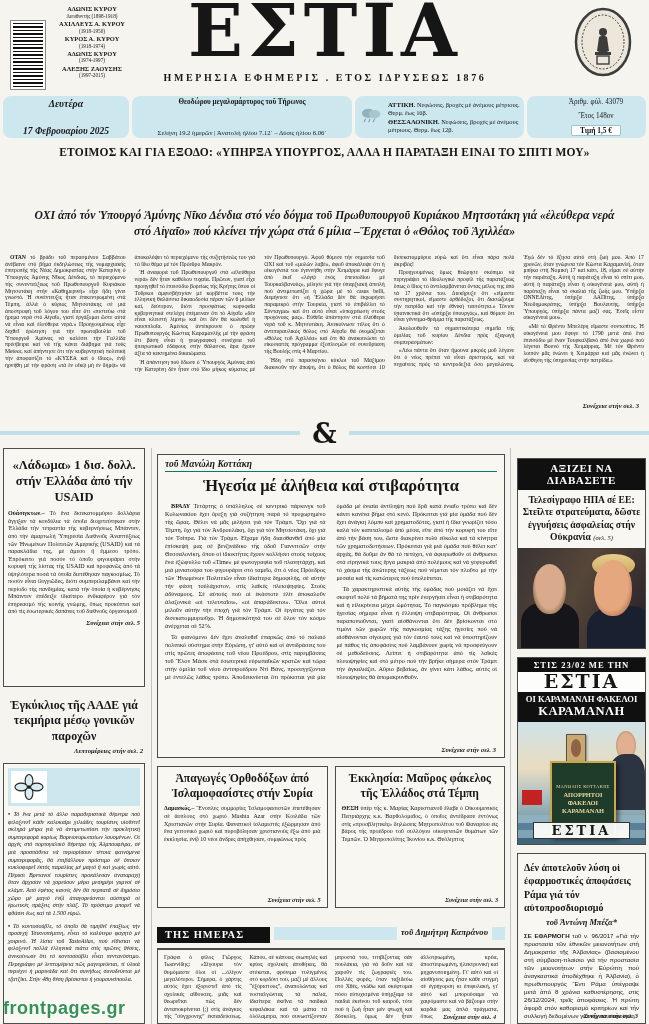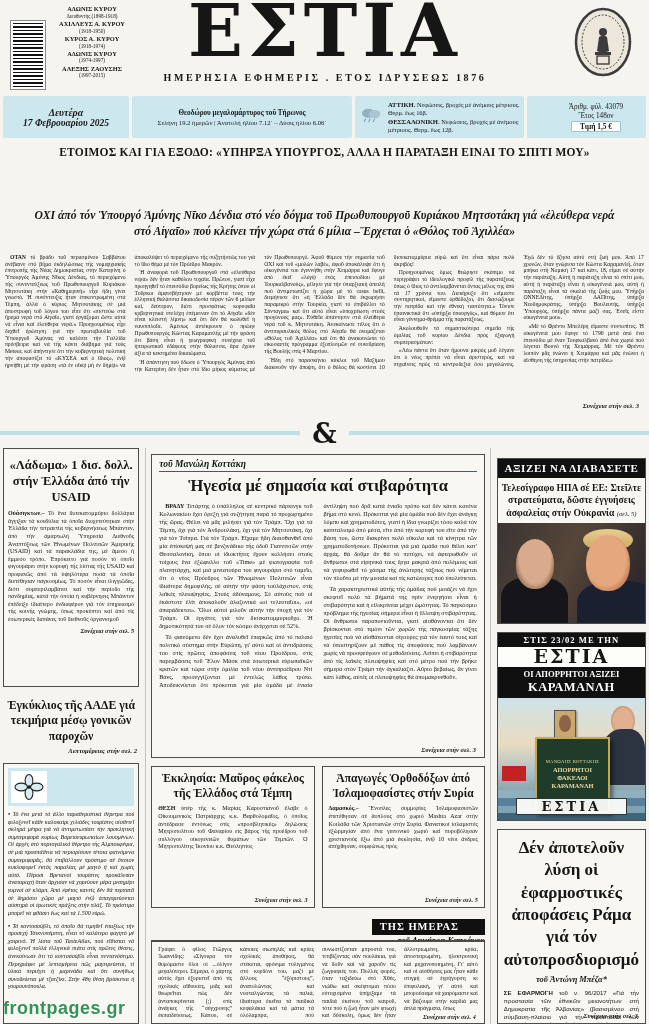--- a/index.html
+++ b/index.html
@@ -17,22 +17,22 @@
   .director-note{font-size:5.2px;margin-bottom:1px;}
   .paper-title{position:absolute;left:145px;width:360px;top:-4px;text-align:center;
                font-family:"DejaVu Serif",serif;font-weight:bold;font-size:72px;line-height:70px;
                letter-spacing:5px;}
   .paper-subtitle{position:absolute;left:140px;width:370px;top:72px;text-align:center;
                   font-weight:bold;font-size:10px;letter-spacing:2.6px;}
   .emblem{position:absolute;right:16px;top:6px;width:60px;height:72px;}
 
   
   .infobar{position:absolute;top:96px;left:3px;right:3px;height:42px;display:flex;gap:3px;}
-  .ib-box{background:#cde7ef;border-radius:2px;display:flex;flex-direction:column;
-          align-items:center;justify-content:center;text-align:center;padding:2px 4px;}
+  .ib-box{background:#cde7ef;border-radius:8px;display:flex;flex-direction:column;
+          align-items:center;justify-content:space-between;text-align:center;padding:2px 4px;}
   .ib-date{width:118px;font-style:italic;font-weight:bold;}
   .ib-date .l1{font-size:10px;} .ib-date .l2{font-size:9.5px;}
   .ib-saint{width:212px;}
   .ib-saint .l1{font-size:7.2px;font-weight:bold;}
   .ib-saint .l2{font-size:6.6px;margin-top:2px;}
   .ib-weather{flex:1;flex-direction:row;gap:5px;text-align:left;}
   .ib-weather .wtxt{display:flex;flex-direction:column;gap:2px;}
   .wline{font-size:6.4px;line-height:1.15;}
   .wline b{font-size:6.6px;}
   .ib-issue{width:92px;padding-left:23px;}
@@ -94,21 +94,21 @@
   .kottakis-body{column-count:2;column-gap:11px;font-size:6.2px;line-height:1.29;
                  text-align:justify;height:228px;overflow:hidden;}
   .kottakis-body p{margin:0 0 3px;text-indent:6px;}
   .k-cont{position:absolute;right:8px;bottom:4px;font-size:6.4px;font-weight:bold;font-style:italic;}
 
   .center-row{display:flex;gap:7px;margin-top:8px;}
   .half-box{flex:1;height:130px;padding:5px 6px;position:relative;overflow:hidden;}
   .box-title{font-weight:bold;font-size:11.6px;text-align:center;line-height:1.27;margin-bottom:4px;}
   .half-cont{position:absolute;right:6px;bottom:4px;font-size:6.2px;font-weight:bold;font-style:italic;}
 
-  .day-bar{display:flex;align-items:flex-end;margin-top:11px;height:17px;flex-direction:column;}
+  .day-bar{display:flex;align-items:flex-start;margin-top:19px;height:17px;}
   .day-label{background:#101010;color:#fff;font-weight:bold;font-size:10.5px;
              padding:2px 26px 3px 8px;letter-spacing:1px;flex:none;}
   .day-strip{flex:1;height:13px;background:#cde7ef;margin:0 4px;}
   .day-byline{font-size:8.8px;font-style:italic;font-weight:bold;white-space:nowrap;}
   .day-sq{width:13px;height:13px;background:#cde7ef;margin-left:4px;flex:none;}
 
   .day-article{margin-top:4px;flex:1;padding:4px 6px;position:relative;overflow:hidden;
                border-top-width:2px;}
   .day-title{text-align:center;font-weight:bold;font-size:13.5px;margin:1px 0 4px;}
   .day-body{column-count:4;column-gap:8px;font-size:5.8px;line-height:1.27;text-align:justify;
@@ -161,21 +161,21 @@
   .book-author{font-size:4.6px;letter-spacing:.3px;}
   .book-title{font-size:6.4px;font-weight:bold;line-height:1.25;width:54px;}
   .promo-tag{position:absolute;left:3%;top:56%;width:16%;height:12%;background:#c32222;}
   .promo-pipes{position:absolute;bottom:0;left:0;right:0;height:24%;
      background:linear-gradient(#8fb0bf 0 28%,#58809a 28% 52%,#7ea4b4 52% 78%,#40647a 78% 100%);}
   .promo-bottom{position:absolute;bottom:5px;left:12%;right:12%;background:rgba(252,252,250,.95);
      border:1px solid #333;text-align:center;font-family:"DejaVu Serif",serif;font-weight:bold;
      font-size:13px;letter-spacing:3px;}
 
   .beza-box{margin-top:8px;flex:1;padding:7px 6px;position:relative;overflow:hidden;}
-  .beza-title{font-weight:bold;font-size:17px;text-align:center;line-height:1.32;}
+  .beza-title{font-weight:bold;font-size:10px;text-align:left;line-height:1.32;}
   .beza-byline{text-align:center;font-size:8.4px;font-style:italic;font-weight:bold;margin:4px 0 5px;}
   .beza-body{font-size:6.4px;line-height:1.32;text-align:justify;font-family:"Liberation Sans",sans-serif;font-size:6.1px;}
   .beza-cont{position:absolute;right:7px;bottom:4px;font-size:6.4px;font-weight:bold;font-style:italic;}
 
   .watermark{position:absolute;left:3px;bottom:5px;font-family:"Liberation Sans",sans-serif;
              font-weight:bold;font-size:18px;color:#15803d;opacity:.85;
              text-shadow:1px 1px 0 rgba(255,255,255,.9);z-index:6;letter-spacing:.5px;}
 </style>
 </head>
 <body>
@@ -291,39 +291,39 @@
           </span>
         </div>
         <div class="pennies-item">Τό ἕνα μετά τό ἄλλο παραθεριστικά θέρετρα πού φιλοξενεῖ κάθε καλοκαίρι χιλιάδες τουρίστες υἱοθετεῖ σκληρά μέτρα γιά νά ἀντιμετωπίσει τήν προκλητική συμπεριφορά κυρίως Βορειοευρωπαίων λουομένων. Οἱ ἀρχές στό πορτογαλικό θέρετρο τῆς Ἀλμπουφέιρα, σέ μιά προσπάθεια νά περιορίσουν τέτοια φαινόμενα συμπεριφορᾶς, θά ἐπιβάλλουν πρόστιμο σέ ὅποιον κυκλοφορεῖ ἐκτός παραλίας μέ μαγιό ἤ καί χωρίς αὐτό. Πέρυσι Βρετανοί τουρίστες προκάλεσαν ἀναταραχή ὅταν ἄρχισαν νά χορεύουν μέρα μεσημέρι γυμνοί σέ κλάμπ. Ἀπό ἐφέτος κανείς δέν θά περπατᾶ σέ δημόσιο χῶρο μέ μαγιό ἐνῷ ἀπαγορεύονται αὐστηρά οἱ ἐρωτικές πράξεις στήν πλάζ. Τό πρόστιμο μπορεῖ νά φθάσει ἕως καί τά 1.500 εὐρώ.</div>
         <div class="pennies-item">Τό κοντοσούβλι, τό ὁποῖο θά τιμηθεῖ ἐπαξίως τήν προσεχῆ Τσικνοπέμπτη, εἶναι τό καλύτερο φαγητό μέ χοιρινό. Ἡ λίστα τοῦ TasteAtlas, πού εἴθισται νά φιλοξενεῖ πολλά ἑλληνικά πιάτα στίς πρῶτες θέσεις, ἀνεκοίνωσε ὅτι τό κοντοσούβλι εἶναι πεντανόστιμο. Περιγράφει μέ λεπτομέρεια πῶς μαγειρεύεται, τί ὑλικά περιέχει ἡ μαρινάδα καί ὅτι συνήθως συνοδεύεται μέ τζατζίκι. Στήν 48η θέση βρίσκεται ἡ γουρουνόπουλα.</div>
       </div>
     </div>
 
     <div class="center-col">
       <div class="nbox kottakis-box">
         <div class="kottakis-byline">τοῦ Μανώλη Κοττάκη</div>
-        <div class="kottakis-title">Ἡγεσία μέ σημασία καί στιβαρότητα</div>
+        <div class="kottakis-title">Ἡγεσία μέ ἀλήθεια καί στιβαρότητα</div>
         <div class="kottakis-body">
           <p><b>ΒΡΑΔΥ </b><span>Τετάρτης ὁ ὑπάλληλος σέ κεντρικό πάρκινγκ τοῦ Κολωνακίου ἔχει ὄρεξη γιά συζήτηση παρά τό προχωρημένο τῆς ὥρας. Θέλει νά μᾶς μιλήσει γιά τόν Τράμπ. Ὄχι γιά τά Τέμπη, ὄχι γιά τόν Ἀνδρουλάκη, ὄχι γιά τόν Μητσοτάκη, ὄχι γιά τόν Τσίπρα. Γιά τόν Τράμπ. Εἴχαμε ἤδη διαισθανθεῖ ἀπό μία ἐπίσκεψή μας σέ βενζινάδικο τῆς ὁδοῦ Γιαννιτσῶν στήν Θεσσαλονίκη, ὅπου οἱ ἰδιοκτῆτες ἔχουν κολλήσει στούς τοίχους ἕνα ἐξώφυλλο τοῦ «Time» μέ φωτογραφία τοῦ πλανητάρχη, καί μιά μινιατούρα του φιγουράρει στό ταμεῖο, ὅτι ὁ νέος Πρόεδρος τῶν Ἡνωμένων Πολιτειῶν εἶναι ἰδιαίτερα δημοφιλής, σέ αὐτήν τήν φάση τοὐλάχιστον, στίς λαϊκές πλειοψηφίες. Στούς ἀδύναμους. Σέ αὐτούς πού οἱ ἑκάστοτε ἐλίτ ἀποκαλοῦν ἀλαζονικά «οἱ τελευταῖοι», «οἱ ἀπαράδεκτοι». Ὅλοι αὐτοί μιλοῦν αὐτήν τήν ἐποχή γιά τόν Τράμπ. Οἱ ἐργάτες γιά τόν δισεκατομμυριοῦχο. Ἡ δημοτικότητά του σέ ὅλον τόν κόσμο ἀνέρχεται σέ 52%.</span></p>
           <p>Τό φαινόμενο δέν ἔχει ἀναλυθεῖ ἐπαρκῶς ἀπό τό παλαιό πολιτικό σύστημα στήν Εὐρώπη, γι' αὐτό καί οἱ ἀντιδράσεις του στίς πρῶτες ἀποφάσεις τοῦ νέου Προέδρου, στίς παρεμβάσεις τοῦ Ἔλον Μάσκ στά ἐσωτερικά εὐρωπαϊκῶν κρατῶν καί τώρα στήν ὁμιλία τοῦ νέου ἀντιπροέδρου Ντί Βάνς, προσεγγίζονται μέ ἐντελῶς λάθος τρόπο. Ἀποδεικνύεται ὅτι πρόκειται γιά μία ὁμάδα μέ ἑνιαία ἀντίληψη πού δρᾶ κατά ἑνιαῖο τρόπο καί δέν κάνει κανένα βῆμα στό κενό. Πρόκειται γιά μία ὁμάδα πού δέν ἔχει ἀνάγκη λόμπυ καί χρηματοδότες, γιατί ἡ ἴδια γνωρίζει τόσο καλά τόν καπιταλισμό ἀπό μέσα, εἴτε ἀπό τήν κορυφή του εἴτε ἀπό τήν βάση του, ὥστε διακρίνει πολύ εὔκολα καί τά κίνητρα τῶν χρηματοδοτήσεων. Πρόκειται γιά μιά ὁμάδα πού θέλει κατ' ἀρχάς, θά δοῦμε ἄν θά τό πετύχει, νά ἀφιερωθοῦν οἱ ἄνθρωποι στά εἰρηνικά τους ἔργα μακριά ἀπό πολέμους καί νά γεφυρωθεῖ τό χάσμα τῆς ἀνώτερης τάξεως πού νέμεται τόν πλοῦτο μέ τήν μεσαία καί τίς κατώτερες πού ὑπολείπεται.</p>
           <p>Τά χαρακτηριστικά αὐτῆς τῆς ὁμάδας πού μοιάζει νά ἔχει σκεφτεῖ πολύ τά βήματά της πρίν ἐνεργήσει εἶναι ἡ στιβαρότητα καί ἡ εἰλικρίνεια μέχρι ὠμότητας. Τό παγκόσμιο πρόβλημα τῆς ἡγεσίας σήμερα εἶναι ἡ ἔλλειψη στιβαρότητας. Οἱ ἄνθρωποι παραπονιοῦνται, γιατί αἰσθάνονται ὅτι δέν βρίσκονται στό τιμόνι τῶν χωρῶν τῆς παγκοσμίας τάξης ἡγεσίες πού νά αἰσθάνονται σίγουρες γιά τόν ἑαυτό τους καί νά ὑποστηρίζουν μέ πάθος τίς ἀποφάσεις πού λαμβάνουν χωρίς νά προσφεύγουν σέ μεθοδεύσεις. Λείπει ἡ στιβαρότητα ἀπό τίς λαϊκές πλειοψηφίες καί στό μέτρο πού τήν βρῆκε σήμερα στόν Τράμπ τήν ἀγκαλιάζει. Αὔριο βεβαίως, ἄν γίνει κάτι λάθος, αὐτές οἱ πλειοψηφίες θά ἀπομακρυνθοῦν.</p>
         </div>
         <div class="k-cont">Συνέχεια στήν σελ. 3</div>
       </div>
 
       <div class="center-row">
         <div class="nbox half-box">
+          <div class="box-title">Ἀπαγωγές Ὀρθοδόξων ἀπό Ἰσλαμοφασίστες στήν Συρία</div>
+          <div class="small-body"><b>Δαμασκός.– </b><span>Ἔνοπλες συμμορίες Ἰσλαμοφασιστῶν ἐπετέθησαν σέ ἄοπλους στό χωριό Mashta Azar στήν Κοιλάδα τῶν Χριστιανῶν στήν Συρία. Φανατικοί ἰσλαμιστές ἐξώρμησαν ἀπό ἕνα γειτονικό χωριό καί πυροβόλησαν χριστιανούς ἔξω ἀπό μιά ἐκκλησία, ἐνῷ 10 νέοι ἄνδρες ἀπήχθησαν, συμφώνως πρός</span></div>
+          <div class="half-cont">Συνέχεια στήν σελ. 5</div>
+        </div>
+        <div class="nbox half-box">
           <div class="box-title">Ἐκκλησία: Μαῦρος φάκελος τῆς Ἑλλάδος στά Τέμπη</div>
           <div class="small-body"><b>ΘΕΣΗ </b><span>ὑπέρ τῆς κ. Μαρίας Καρυστιανοῦ ἔλαβε ὁ Οἰκουμενικός Πατριάρχης κ.κ. Βαρθολομαῖος, ὁ ὁποῖος ἀντέδρασε ἐντόνως στίς «προσβλητικές» δηλώσεις Μητροπολίτου τοῦ Φαναρίου εἰς βάρος τῆς προέδρου τοῦ συλλόγου οἰκογενειῶν θυμάτων τῶν Τεμπῶν. Ὁ Μητροπολίτης Ἰκονίου κ.κ. Θεόληπτος</span></div>
           <div class="half-cont">Συνέχεια στήν σελ. 3</div>
-        </div>
-        <div class="nbox half-box">
-          <div class="box-title">Ἀπαγωγές Ὀρθοδόξων ἀπό Ἰσλαμοφασίστες στήν Συρία</div>
-          <div class="small-body"><b>Δαμασκός.– </b><span>Ἔνοπλες συμμορίες Ἰσλαμοφασιστῶν ἐπετέθησαν σέ ἄοπλους στό χωριό Mashta Azar στήν Κοιλάδα τῶν Χριστιανῶν στήν Συρία. Φανατικοί ἰσλαμιστές ἐξώρμησαν ἀπό ἕνα γειτονικό χωριό καί πυροβόλησαν χριστιανούς ἔξω ἀπό μιά ἐκκλησία, ἐνῷ 10 νέοι ἄνδρες ἀπήχθησαν, συμφώνως πρός</span></div>
-          <div class="half-cont">Συνέχεια στήν σελ. 5</div>
         </div>
       </div>
 
       <div class="day-bar">
         <div class="day-label">ΤΗΣ ΗΜΕΡΑΣ</div>
         <div class="day-strip"></div>
         <div class="day-byline">τοῦ Δημήτρη Καπράνου</div>
         <div class="day-sq"></div>
       </div>
 
@@ -346,21 +346,21 @@
           <div class="body-trump"></div>
           <div class="hair-trump"></div>
           <div class="face face-trump"></div>
         </div>
       </div>
 
       <div class="nbox promo-box">
         <div class="promo-topbar">ΣΤΙΣ 23/02 ΜΕ ΤΗΝ</div>
         <div class="promo-brand">ΕΣΤΙΑ</div>
         <div class="promo-title">
-          <span class="t1">ΟΙ ΑΠΟΡΡΗΤΟΙ ΑΞΙΖΕΙ</span>
+          <span class="t1">ΟΙ ΚΑΡΑΜΑΝΛΗ ΦΑΚΕΛΟΙ</span>
           <span class="t2">ΚΑΡΑΜΑΝΛΗ</span>
         </div>
         <div class="promo-scene">
           <div class="promo-fig-head"></div>
           <div class="promo-fig-body"></div>
           <div class="promo-portrait"></div>
           <div class="promo-pipes"></div>
           <div class="promo-tag"></div>
           <div class="promo-book">
             <div class="book-author">ΜΑΝΩΛΗΣ ΚΟΤΤΑΚΗΣ</div>

